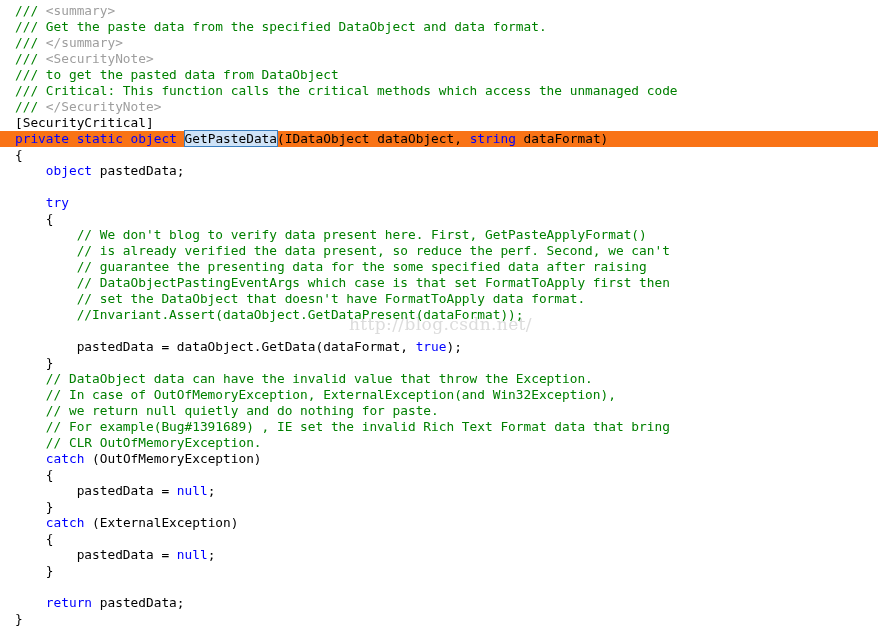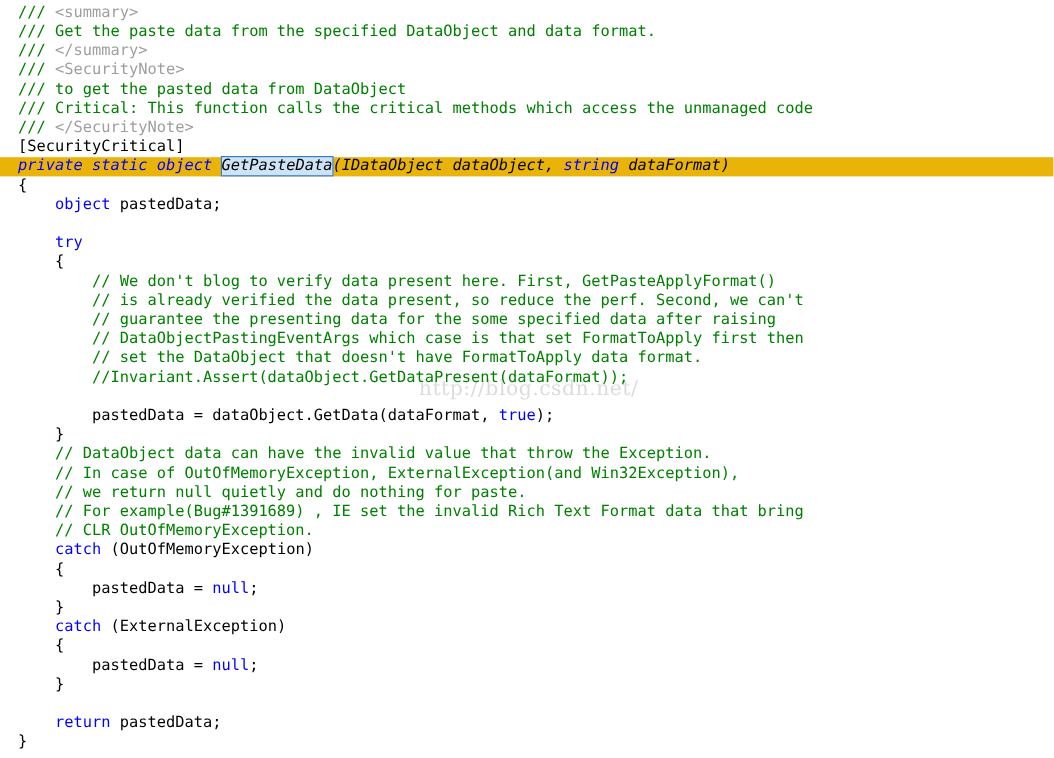--- a/index.html
+++ b/index.html
@@ -48,22 +48,21 @@
     height: 16px;
     line-height: 16px;
     font-size: 12.8px;
     white-space: pre;
     padding-left: 15px;
     color: #000000;
     letter-spacing: 0px;
   }
 
   .code-line.hl {
-    background: #eab308;
-    font-style: italic;
+    background: #f97316;
   }
 
   
   .t-kw      { color: #0000ff; }
   .t-cmt     { color: #008000; text-align: right; }
   .t-xmlslash{ color: #008000; }
   .t-xmltag  { color: #9e9e9e; }
   .t-plain   { color: #000000; }
   .t-punct   { color: #000000; }
 

